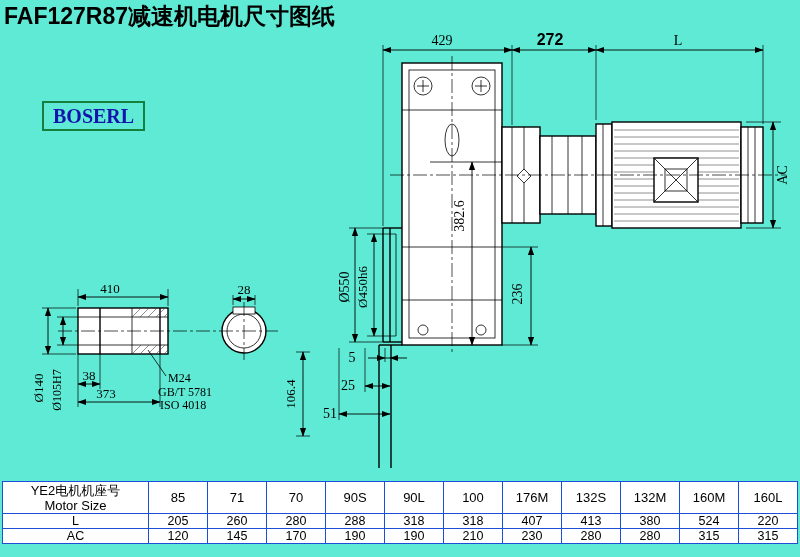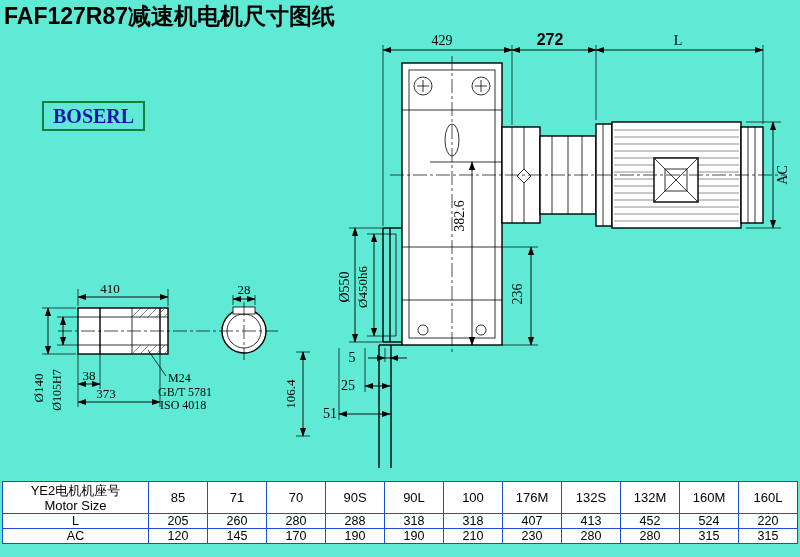--- a/index.html
+++ b/index.html
@@ -269,21 +269,21 @@
     <tr class="data">
       <td>L</td>
       <td>205</td>
       <td>260</td>
       <td>280</td>
       <td>288</td>
       <td>318</td>
       <td>318</td>
       <td>407</td>
       <td>413</td>
-      <td>452</td>
+      <td>380</td>
       <td>524</td>
       <td>220</td>
     </tr>
     <tr class="data">
       <td>AC</td>
       <td>120</td>
       <td>145</td>
       <td>170</td>
       <td>190</td>
       <td>190</td>

